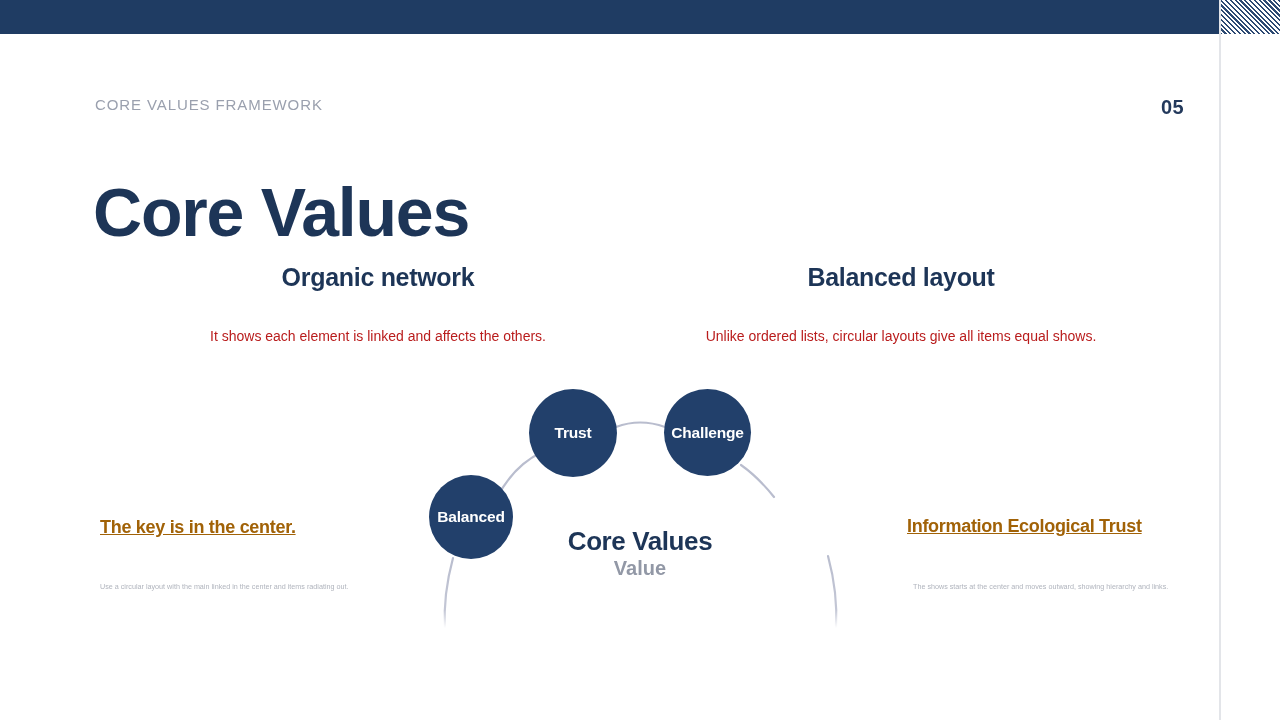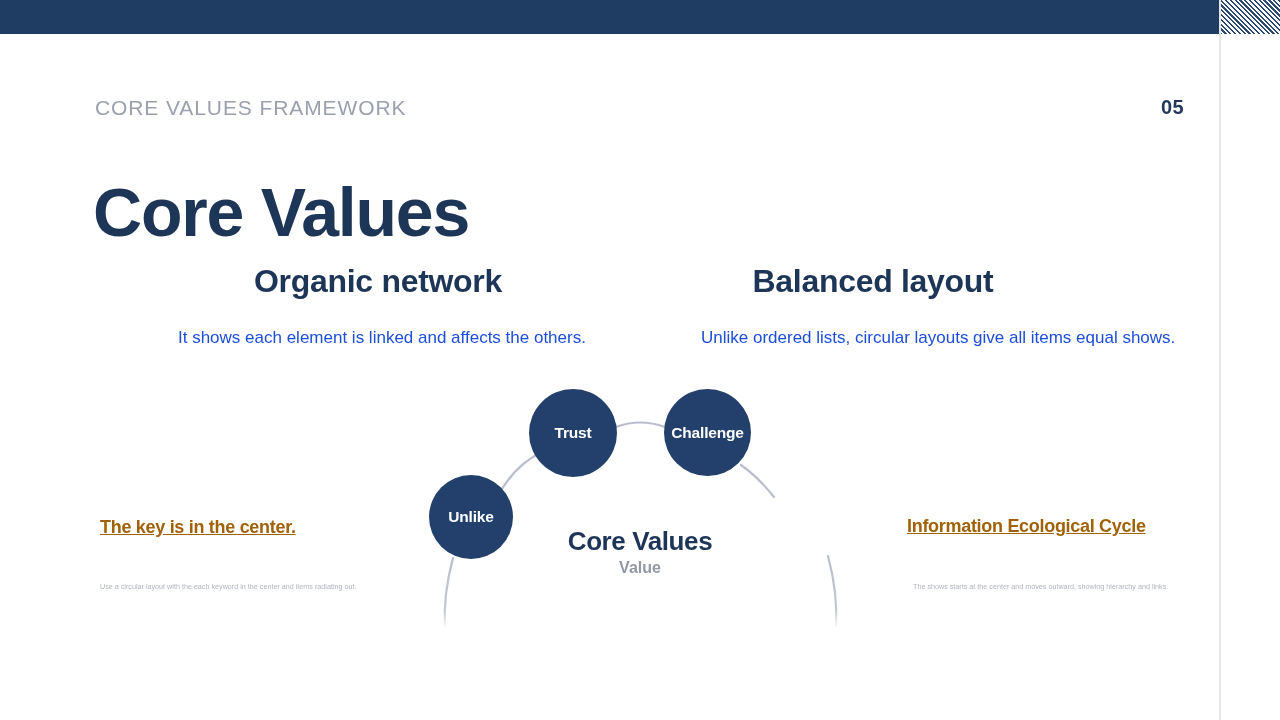--- a/index.html
+++ b/index.html
@@ -42,21 +42,21 @@
     width: 1.5px;
     height: 720px;
     background: #e3e5e9;
   }
 
   
   .eyebrow {
     position: absolute;
     left: 95px;
     top: 96px;
-    font-size: 21px;
+    font-size: 15px;
     letter-spacing: 0.9px;
     color: #9aa0ae;
     font-weight: 400;
     white-space: nowrap;
   }
   .page-number {
     position: absolute;
     right: 96px;
     top: 96px;
     font-size: 20px;
@@ -73,34 +73,34 @@
     font-weight: 700;
     color: #1d3557;
     letter-spacing: -1.2px;
     white-space: nowrap;
   }
 
   
   .col-head {
     position: absolute;
     text-align: center;
-    font-size: 32px;
+    font-size: 25px;
     font-weight: 700;
     color: #1d3557;
     letter-spacing: -0.3px;
     white-space: nowrap;
   }
   .col-head.left  { left: 178px; top: 263px; width: 400px; }
-  .col-head.right { left: 673px; top: 263px; width: 400px; }
+  .col-head.right { left: 701px; top: 263px; width: 400px; }
 
   .col-sub {
     position: absolute;
     text-align: center;
-    font-size: 17px;
-    color: #1d4ed8;
+    font-size: 14px;
+    color: #b91c1c;
     white-space: nowrap;
   }
   .col-sub.left  { left: 178px; top: 328px; width: 400px; }
   .col-sub.right { left: 701px; top: 328px; width: 400px; }
 
   
   .side-head {
     position: absolute;
     font-size: 18px;
     font-weight: 700;
@@ -163,21 +163,21 @@
     text-align: center;
   }
   .center-title {
     font-size: 26px;
     font-weight: 700;
     color: #1d3557;
     letter-spacing: -0.4px;
     line-height: 32px;
   }
   .center-sub {
-    font-size: 16px;
+    font-size: 20px;
     font-weight: 700;
     color: #9298a6;
     line-height: 22px;
   }
 </style>
 </head>
 <body>
 
 <div class="top-navy-bar"></div>
 <div class="top-stripes"></div>
@@ -186,22 +186,22 @@
 <div class="eyebrow">CORE VALUES FRAMEWORK</div>
 <div class="page-number">05</div>
 <h1 class="slide-title">Core Values</h1>
 
 <div class="col-head left">Organic network</div>
 <div class="col-sub  left">It shows each element is linked and affects the others.</div>
 <div class="col-head right">Balanced layout</div>
 <div class="col-sub  right">Unlike ordered lists, circular layouts give all items equal shows.</div>
 
 <div class="side-head left">The key is in the center.</div>
-<div class="side-cap  left">Use a circular layout with the each keyword in the center and items radiating out.</div>
-<div class="side-head right">Information Ecological Cycle</div>
+<div class="side-cap  left">Use a circular layout with the main linked in the center and items radiating out.</div>
+<div class="side-head right">Information Ecological Trust</div>
 <div class="side-cap  right">The shows starts at the center and moves outward, showing hierarchy and links.</div>
 
 <div class="diagram">
 
   <svg width="480" height="270" viewBox="0 0 480 270">
     <defs>
       <linearGradient id="fadeL" x1="0" y1="0" x2="0" y2="1">
         <stop offset="0%" stop-color="#b9bdce" stop-opacity="1"></stop>
         <stop offset="75%" stop-color="#b9bdce" stop-opacity="0.85"></stop>
         <stop offset="100%" stop-color="#b9bdce" stop-opacity="0"></stop>
@@ -213,21 +213,21 @@
     <path d="M 216,67 Q 240,58 265,67" stroke="#b9bdce" stroke-width="2.2" fill="none" stroke-linecap="round"></path>
 
     <path d="M 341,105 Q 358,117 374,137" stroke="#b9bdce" stroke-width="2.2" fill="none" stroke-linecap="round"></path>
 
     <path d="M 53,198 Q 43,235 45,268" stroke="url(#fadeL)" stroke-width="2.2" fill="none" stroke-linecap="round"></path>
 
     <path d="M 428,196 Q 438,233 436,268" stroke="url(#fadeL)" stroke-width="2.2" fill="none" stroke-linecap="round"></path>
   </svg>
 
   <div class="node n-honesty">
-    <span class="node-label">Unlike</span>
+    <span class="node-label">Balanced</span>
   </div>
   <div class="node n-challenge">
     <span class="node-label">Challenge</span>
   </div>
   <div class="node n-trust">
     <span class="node-label">Trust</span>
   </div>
 
   <div class="center-text">
     <div class="center-title">Core Values</div>

